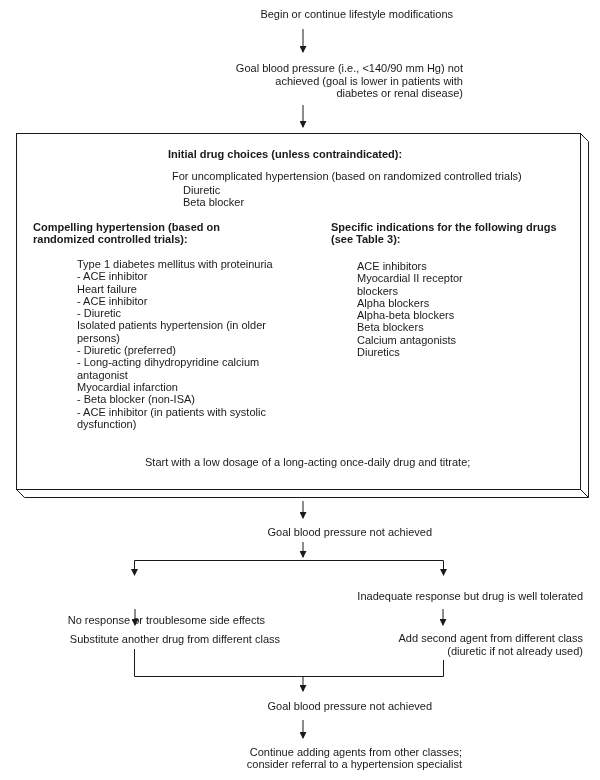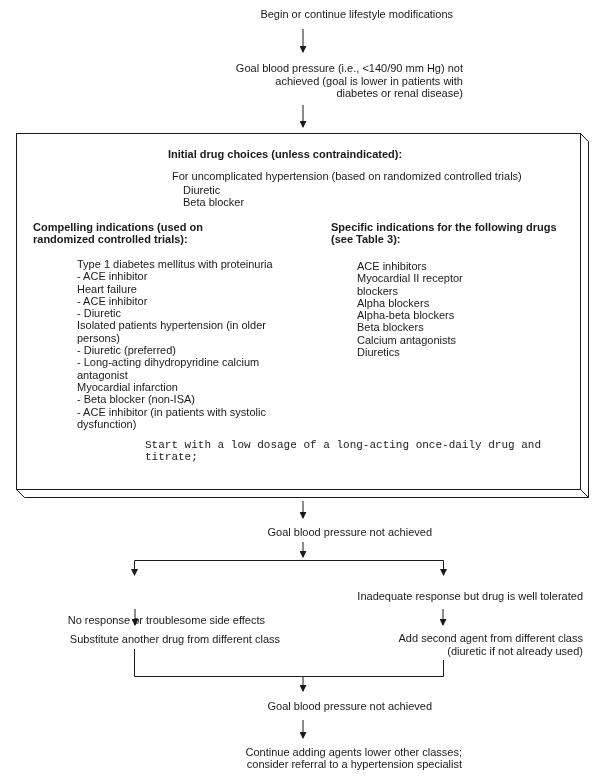--- a/index.html
+++ b/index.html
@@ -66,21 +66,21 @@
   <div class="txt b" style="left:168px;top:148px;">Initial drug choices (unless contraindicated):</div>
 
   <div class="txt" style="left:172px;top:170px;">For uncomplicated hypertension (based on randomized controlled trials)</div>
 
   <div class="txt" style="left:183px;top:184px;">
       <div class="ln">Diuretic</div>
       <div class="ln">Beta blocker</div>
     </div>
 
   <div class="txt b" style="left:33px;top:221px;">
-      <div class="ln">Compelling indications (used on</div>
+      <div class="ln">Compelling hypertension (based on</div>
       <div class="ln">randomized controlled trials):</div>
     </div>
 
   <div class="txt" style="left:37px;top:258px;margin-left:40px;">
       <div class="ln">Type 1 diabetes mellitus with proteinuria</div>
       <div class="ln">- ACE inhibitor</div>
       <div class="ln">Heart failure</div>
       <div class="ln">- ACE inhibitor</div>
       <div class="ln">- Diuretic</div>
       <div class="ln">Isolated patients hypertension (in older</div>
@@ -103,37 +103,37 @@
       <div class="ln">ACE inhibitors</div>
       <div class="ln">Myocardial II receptor</div>
       <div class="ln">blockers</div>
       <div class="ln">Alpha blockers</div>
       <div class="ln">Alpha-beta blockers</div>
       <div class="ln">Beta blockers</div>
       <div class="ln">Calcium antagonists</div>
       <div class="ln">Diuretics</div>
     </div>
 
-  <div class="txt" style="left:145px;top:439px;font-family:Liberation Mono, monospace;">
+  <div class="txt" style="left:145px;top:456px;">
       <div class="ln">Start with a low dosage of a long-acting once-daily drug and titrate;</div>
     </div>
 
   <div class="txt c" style="left:172px;top:526px;width:260px;">Goal blood pressure not achieved</div>
 
   <div class="txt c" style="left:5px;top:614px;width:260px;">No response or troublesome side effects</div>
 
   <div class="txt c" style="left:303px;top:590px;width:280px;">Inadequate response but drug is well tolerated</div>
 
   <div class="txt c" style="left:0px;top:633px;width:280px;">Substitute another drug from different class</div>
 
   <div class="txt c lh13" style="left:303px;top:632px;width:280px;">
       <div class="ln">Add second agent from different class</div>
       <div class="ln">(diuretic if not already used)</div>
     </div>
 
   <div class="txt c" style="left:172px;top:700px;width:260px;">Goal blood pressure not achieved</div>
 
   <div class="txt c" style="left:142px;top:746px;width:320px;">
-      <div class="ln">Continue adding agents lower other classes;</div>
+      <div class="ln">Continue adding agents from other classes;</div>
       <div class="ln">consider referral to a hypertension specialist</div>
     </div>
 
 </div>
 
 </body></html>

